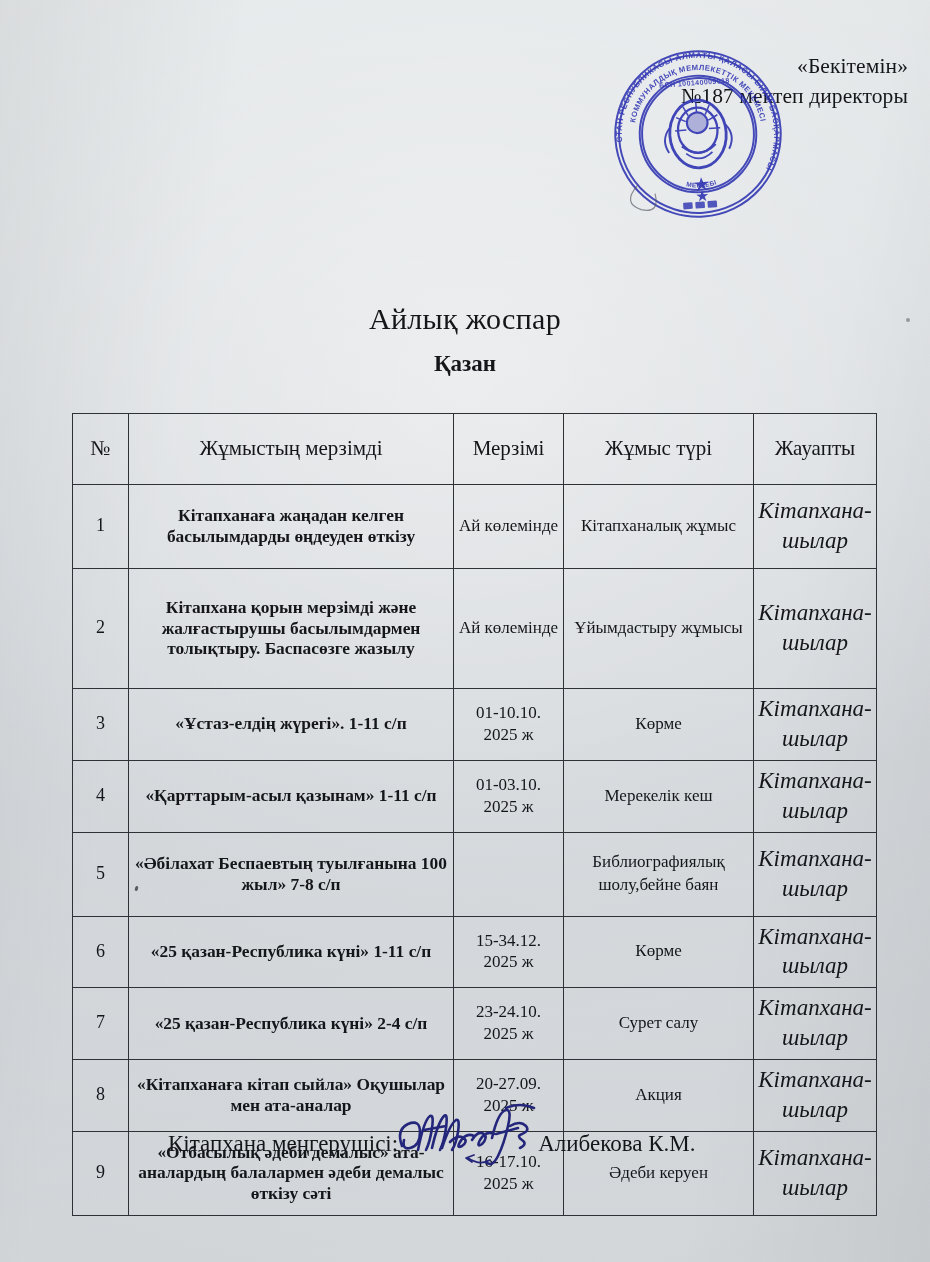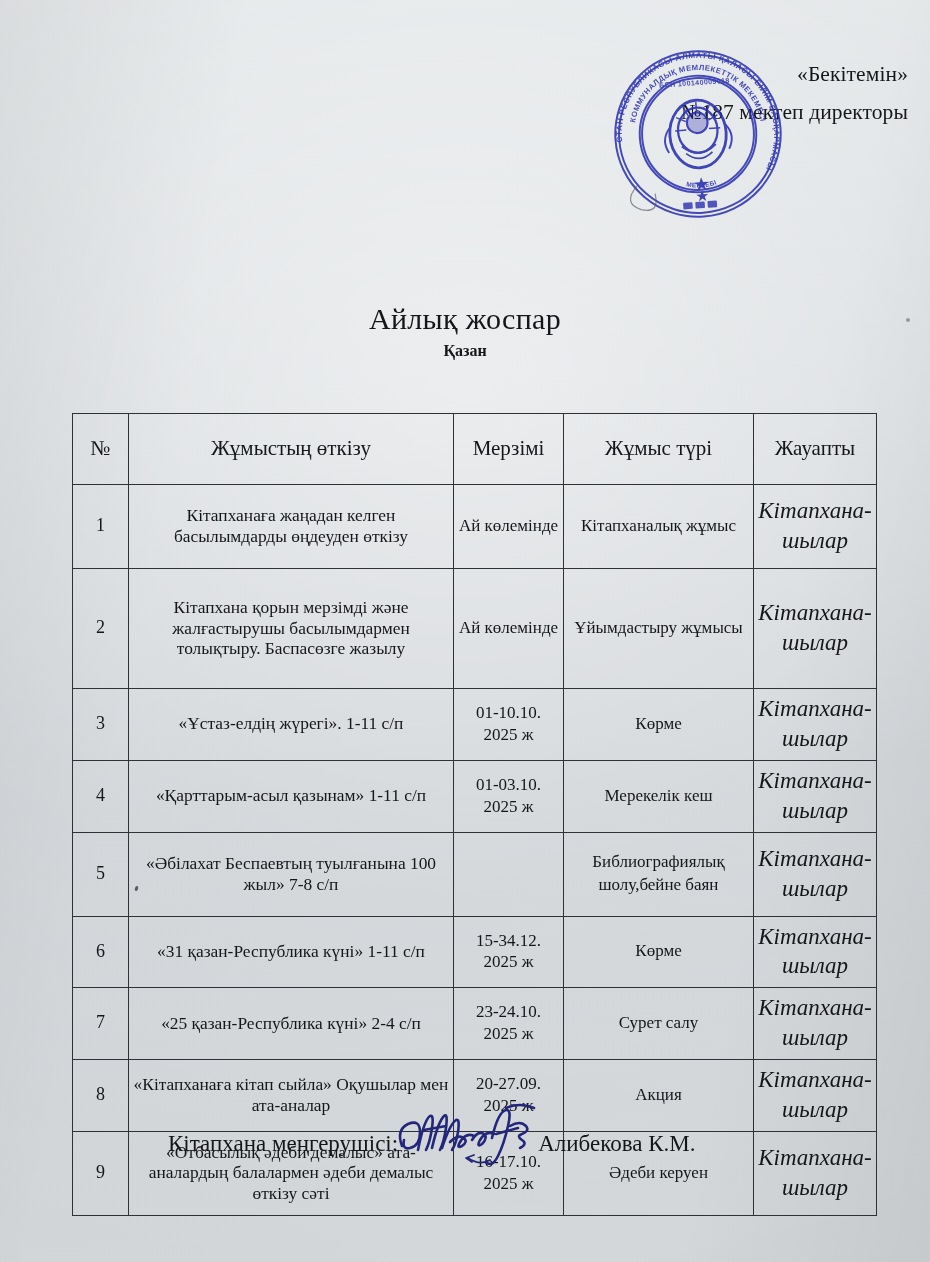--- a/index.html
+++ b/index.html
@@ -47,21 +47,20 @@
     right: 22px;
     width: 340px;
     text-align: right;
     font-size: 21.5px;
     line-height: 1.38;
     letter-spacing: 0.1px;
     z-index: 4;
   }
   .approval .line {
     white-space: nowrap;
-    margin-top: 8px;
   }
   .approval .line.date-line {
     letter-spacing: -0.2px;
   }
 
   
   .stamp {
     position: absolute;
     left: 604px;
     top: 40px;
@@ -82,24 +81,24 @@
     right: 0;
     text-align: center;
     z-index: 3;
   }
   .doc-title .t-main {
     font-size: 30px;
     letter-spacing: 0.3px;
     line-height: 1.12;
   }
   .doc-title .t-sub {
-    font-size: 16px;
+    font-size: 23px;
     font-weight: bold;
     line-height: 1.2;
-    margin-top: 5px;
+    margin-top: 14px;
   }
 
   
   .table-wrap {
     position: absolute;
     left: 72px;
     top: 413px;
     width: 804px;
     z-index: 3;
   }
@@ -124,21 +123,21 @@
     height: 58px;
     padding: 6px 4px;
   }
   col.c-num   { width: 56px;  }
   col.c-cont  { width: 325px; }
   col.c-date  { width: 110px; }
   col.c-type  { width: 190px; }
   col.c-resp  { width: 123px; }
 
   td.num  { font-size: 18px; }
-  td.cont { padding-left: 8px; padding-right: 8px; }
+  td.cont { padding-left: 8px; padding-right: 8px; font-weight: bold; }
   td.date { font-size: 17px; line-height: 1.28; }
   td.type { font-size: 17px; line-height: 1.3; }
   td.resp { font-size: 23px; line-height: 1.3; font-style: italic; }
 
   .r-tall td { height: 72px; }
   .r-xtall td { height: 108px; }
 
   
   .footer {
     position: absolute;
@@ -274,21 +273,21 @@
       <colgroup>
         <col class="c-num">
           <col class="c-cont">
           <col class="c-date">
           <col class="c-type">
           <col class="c-resp">
       </colgroup>
       <thead>
         <tr>
           <th>№</th>
-          <th>Жұмыстың өткізу</th>
+          <th>Жұмыстың мерзімді</th>
           <th>Мерзімі</th>
           <th>Жұмыс түрі</th>
           <th>Жауапты</th>
         </tr>
       </thead>
       <tbody>
         <tr class="r-tall">
           <td class="num">1</td>
           <td class="cont">Кітапханаға жаңадан келген басылымдарды өңдеуден өткізу</td>
           <td class="date">Ай көлемінде</td>
@@ -318,21 +317,21 @@
         </tr>
         <tr class="r-tall">
           <td class="num">5</td>
           <td class="cont">«Әбілахат Беспаевтың туылғанына 100 жыл» 7-8 с/п</td>
           <td class="date"></td>
           <td class="type">Библиографиялық шолу,бейне баян</td>
           <td class="resp">Кітапхана-шылар</td>
         </tr>
         <tr>
           <td class="num">6</td>
-          <td class="cont">«31 қазан-Республика күні» 1-11 с/п</td>
+          <td class="cont">«25 қазан-Республика күні» 1-11 с/п</td>
           <td class="date">15-34.12. 2025 ж</td>
           <td class="type">Көрме</td>
           <td class="resp">Кітапхана-шылар</td>
         </tr>
         <tr>
           <td class="num">7</td>
           <td class="cont">«25 қазан-Республика күні» 2-4 с/п</td>
           <td class="date">23-24.10. 2025 ж</td>
           <td class="type">Сурет салу</td>
           <td class="resp">Кітапхана-шылар</td>

